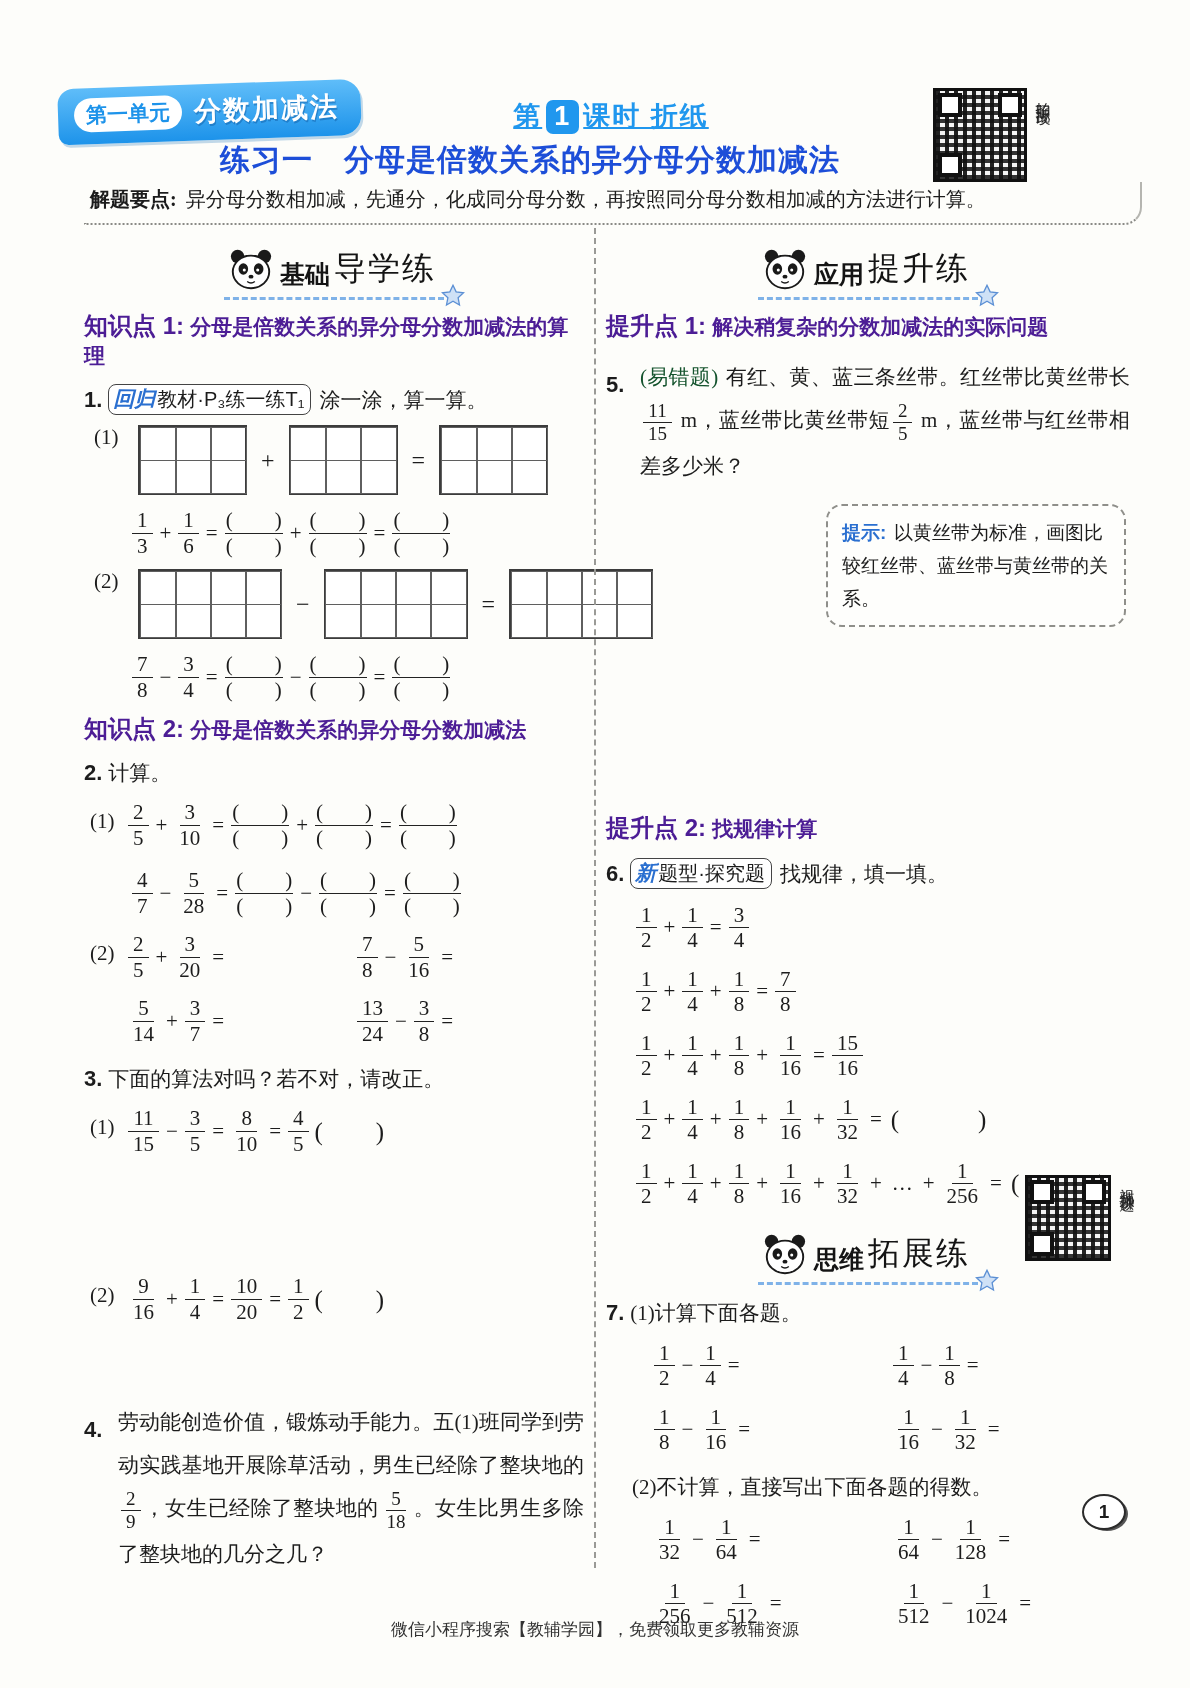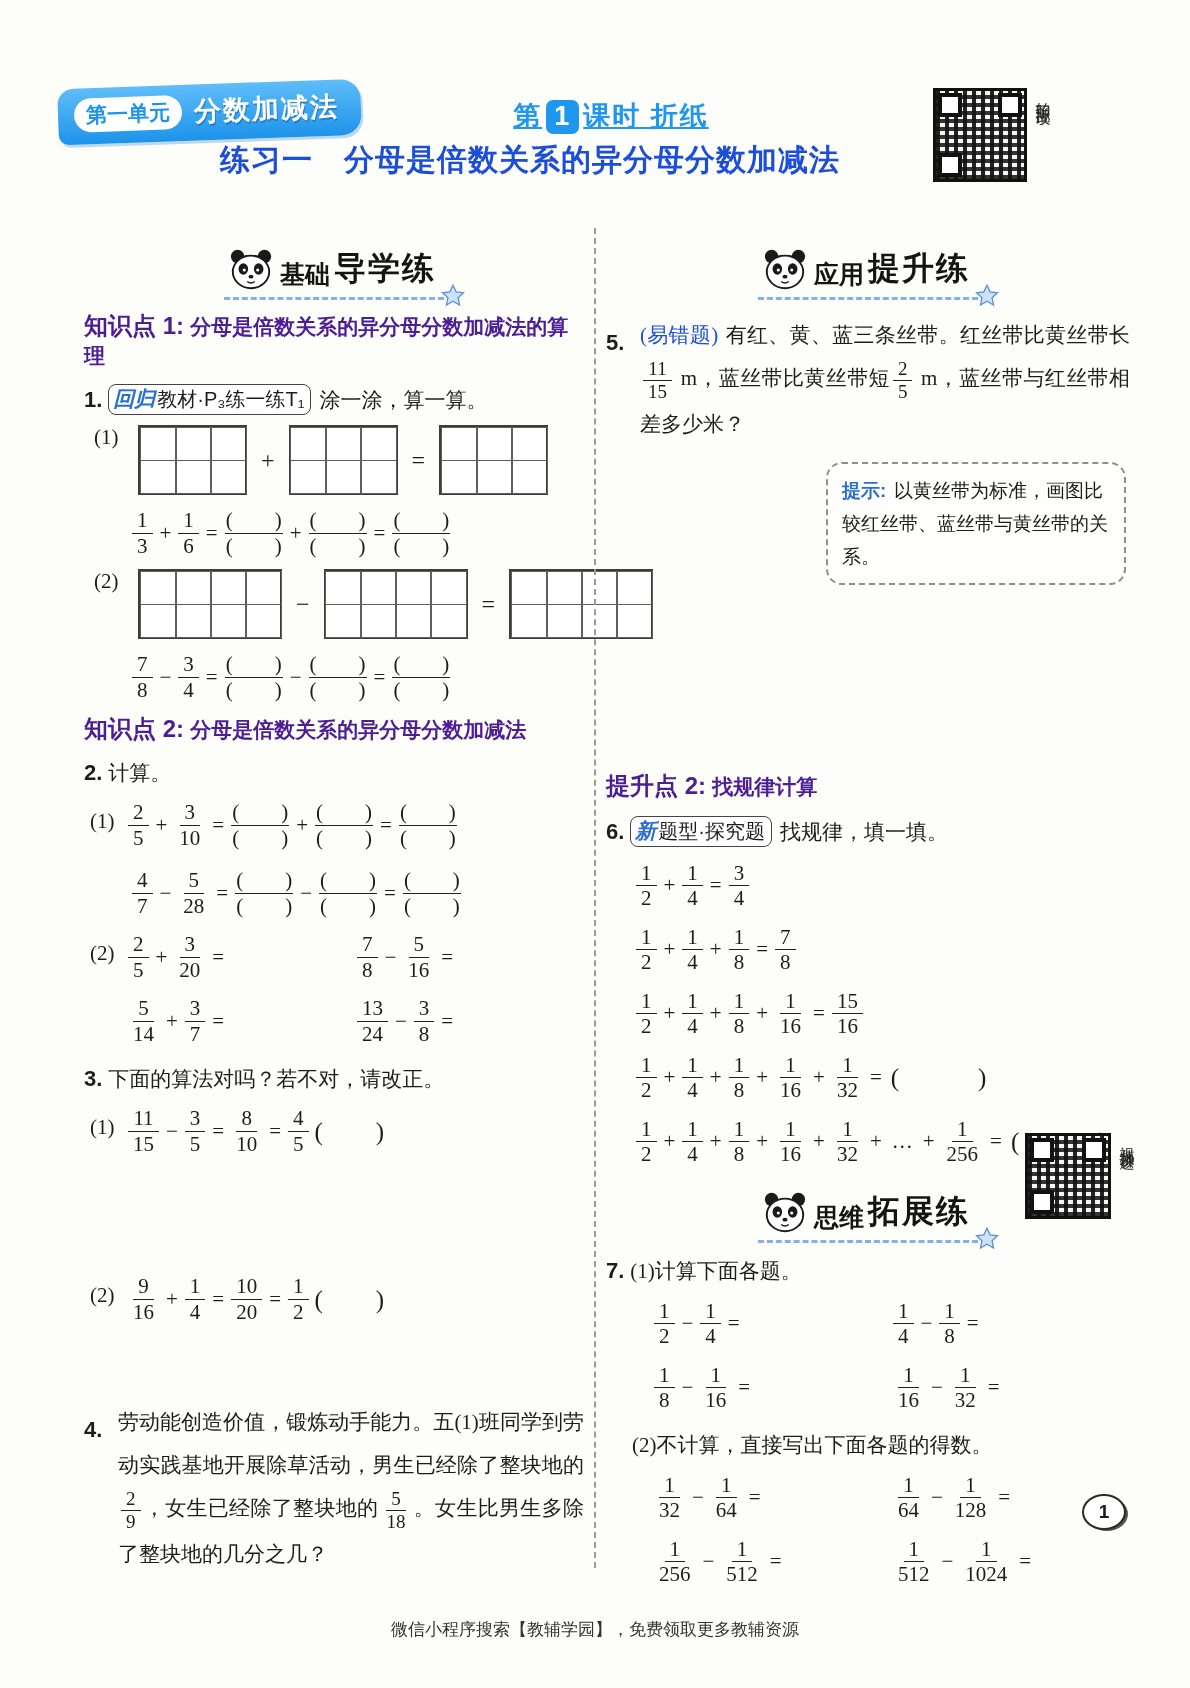--- a/index.html
+++ b/index.html
@@ -42,36 +42,36 @@
   .col-left{width:500px;}
   .col-divider{border-left:2px dashed #9a9a96;margin:4px 10px 0 10px;height:1340px;}
   .col-right{flex:1;position:relative;}
 
   
   .sec-head{display:flex;justify-content:center;align-items:flex-end;margin:14px 0 6px 0;height:62px;}
   .sec-inner{position:relative;display:flex;align-items:flex-end;gap:4px;
     border-bottom:3px dashed #7fb2e8;padding:0 8px 6px 4px;}
   .panda{width:46px;height:44px;margin-right:2px;}
   .sec-light{font-family:"Liberation Sans",sans-serif;font-weight:bold;font-size:25px;color:#141414;}
-  .sec-bold{font-family:"Liberation Sans",sans-serif;font-weight:bold;font-size:32px;color:#141414;letter-spacing:2px;}
+  .sec-bold{font-family:"Liberation Sans",sans-serif;font-weight:normal;font-size:32px;color:#141414;letter-spacing:2px;}
   .star{width:26px;height:26px;position:absolute;right:-22px;bottom:-12px;}
 
   .kp-line{font-family:"Liberation Sans",sans-serif;color:#4c1d95;font-size:22px;margin:10px 0 4px 0;}
   .kp-line .kp-num{font-weight:bold;font-size:24px;}
   .kp-line .kp-text{font-weight:bold;font-size:21px;}
 
   .q-head{margin:14px 0 4px 0;font-size:21px;display:flex;align-items:center;flex-wrap:wrap;}
   .qno{font-family:"Liberation Sans",sans-serif;font-weight:bold;font-size:22px;margin-right:6px;}
   .src-badge{display:inline-flex;align-items:center;border:1.5px solid #444;border-radius:8px;
     padding:0 6px 1px 4px;margin-right:8px;background:#fff;}
   .badge-hl{color:#2a6fd0;font-family:"Liberation Sans",sans-serif;font-weight:bold;font-style:italic;
     font-size:21px;margin-right:2px;}
   .badge-rest{font-size:20px;font-family:Liberation Sans, sans-serif;}
   .qprompt{font-size:21px;}
-  .qtag{color:#1d4ed8;font-size:21px;margin-right:2px;}
+  .qtag{color:#14532d;font-size:21px;margin-right:2px;}
 
   
   .grid-row{display:flex;align-items:center;gap:8px;margin:10px 0 4px 10px;}
   .plabel{font-size:21px;width:36px;flex:0 0 auto;align-self:flex-start;}
   .grid{display:inline-grid;border:2px solid #3c3c3c;background:#fff;}
   .grid i{width:35px;height:32px;border:1px solid #5f5f5f;margin:-0.5px;}
   .gop{font-size:24px;margin:0 6px;}
 
   
   .eq{display:flex;align-items:center;flex-wrap:wrap;font-size:21px;margin:12px 0 4px 46px;min-height:52px;}
@@ -124,20 +124,24 @@
   </div>
   <div class="qr-wrap qr-top">
     <div class="qr">
         <i></i>
       </div>
     <div class="qr-label">拍照批改</div>
   </div>
 
   <div class="main-title">练习一　分母是倍数关系的异分母分数加减法</div>
 
+  <div class="keypoints">
+    <span class="kp-label">解题要点:</span>
+    <span>异分母分数相加减，先通分，化成同分母分数，再按照同分母分数相加减的方法进行计算。</span>
+  </div>
 
   <div class="cols">
 
     <section class="col col-left">
 
       <div class="sec-head">
         <div class="sec-inner">
           <svg class="panda" viewBox="0 0 48 44">
             <circle cx="10" cy="9" r="7" fill="#1a1a1a"></circle>
               <circle cx="38" cy="9" r="7" fill="#1a1a1a"></circle>
@@ -495,20 +499,24 @@
             <path d="M20 35 q4 3 8 0" stroke="#1a1a1a" fill="none" stroke-width="1.5"></path>
           </svg>
           <span class="sec-light">应用</span>
           <span class="sec-bold">提升练</span>
           <svg class="star" viewBox="0 0 24 24">
             <path d="M12 2l2.9 6.2 6.8.8-5 4.6 1.3 6.7-6-3.4-6 3.4 1.3-6.7-5-4.6 6.8-.8z" fill="#cfe1f6" stroke="#5b8fd4" stroke-width="1.2"></path>
           </svg>
         </div>
       </div>
 
+      <div class="kp-line">
+        <span class="kp-num">提升点 1:</span>
+        <span class="kp-text">解决稍复杂的分数加减法的实际问题</span>
+      </div>
 
       <div class="qpara">
         <span class="qno">5.</span>
         <span class="qtag">(易错题)</span>
         <span class="inline-eq"><span class="rt">有红、黄、蓝三条丝带。红丝带比黄丝带长</span><span class="frac">
               <span class="num">11</span>
               <span class="den">15</span>
             </span><span class="rt"> m，蓝丝带比黄丝带短</span><span class="frac">
               <span class="num">2</span>
               <span class="den">5</span>

